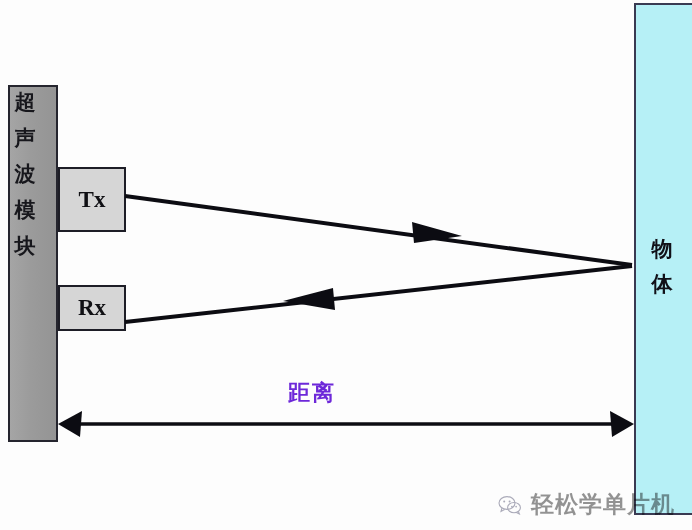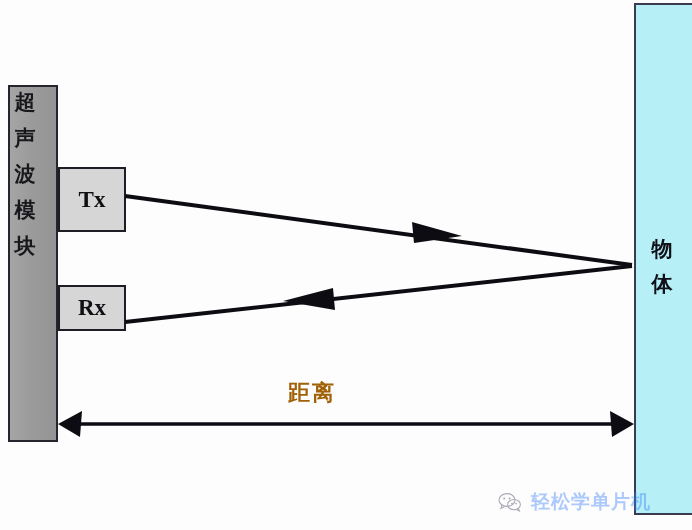--- a/index.html
+++ b/index.html
@@ -101,39 +101,39 @@
   .object-label span { display: block; }
 
   
   .distance-label {
     position: absolute;
     left: 288px;
     top: 378px;
     font-family: Liberation Serif, serif;
     font-size: 22px;
     font-weight: bold;
-    color: #a16207;
+    color: #6d28d9;
     letter-spacing: 2px;
   }
 
   
   .watermark {
     position: absolute;
     left: 498px;
     top: 489px;
     display: flex;
     align-items: center;
     gap: 9px;
     opacity: 0.42;
   }
   .watermark .wm-text {
     font-family: "Liberation Serif", serif;
-    font-size: 19px;
-    font-weight: bold;
-    color: #3b82f6;
+    font-size: 23px;
+    font-weight: bold;
+    color: #000000;
     letter-spacing: 1px;
   }
 
   svg.overlay {
     position: absolute;
     left: 0;
     top: 0;
     width: 692px;
     height: 530px;
     pointer-events: none;

